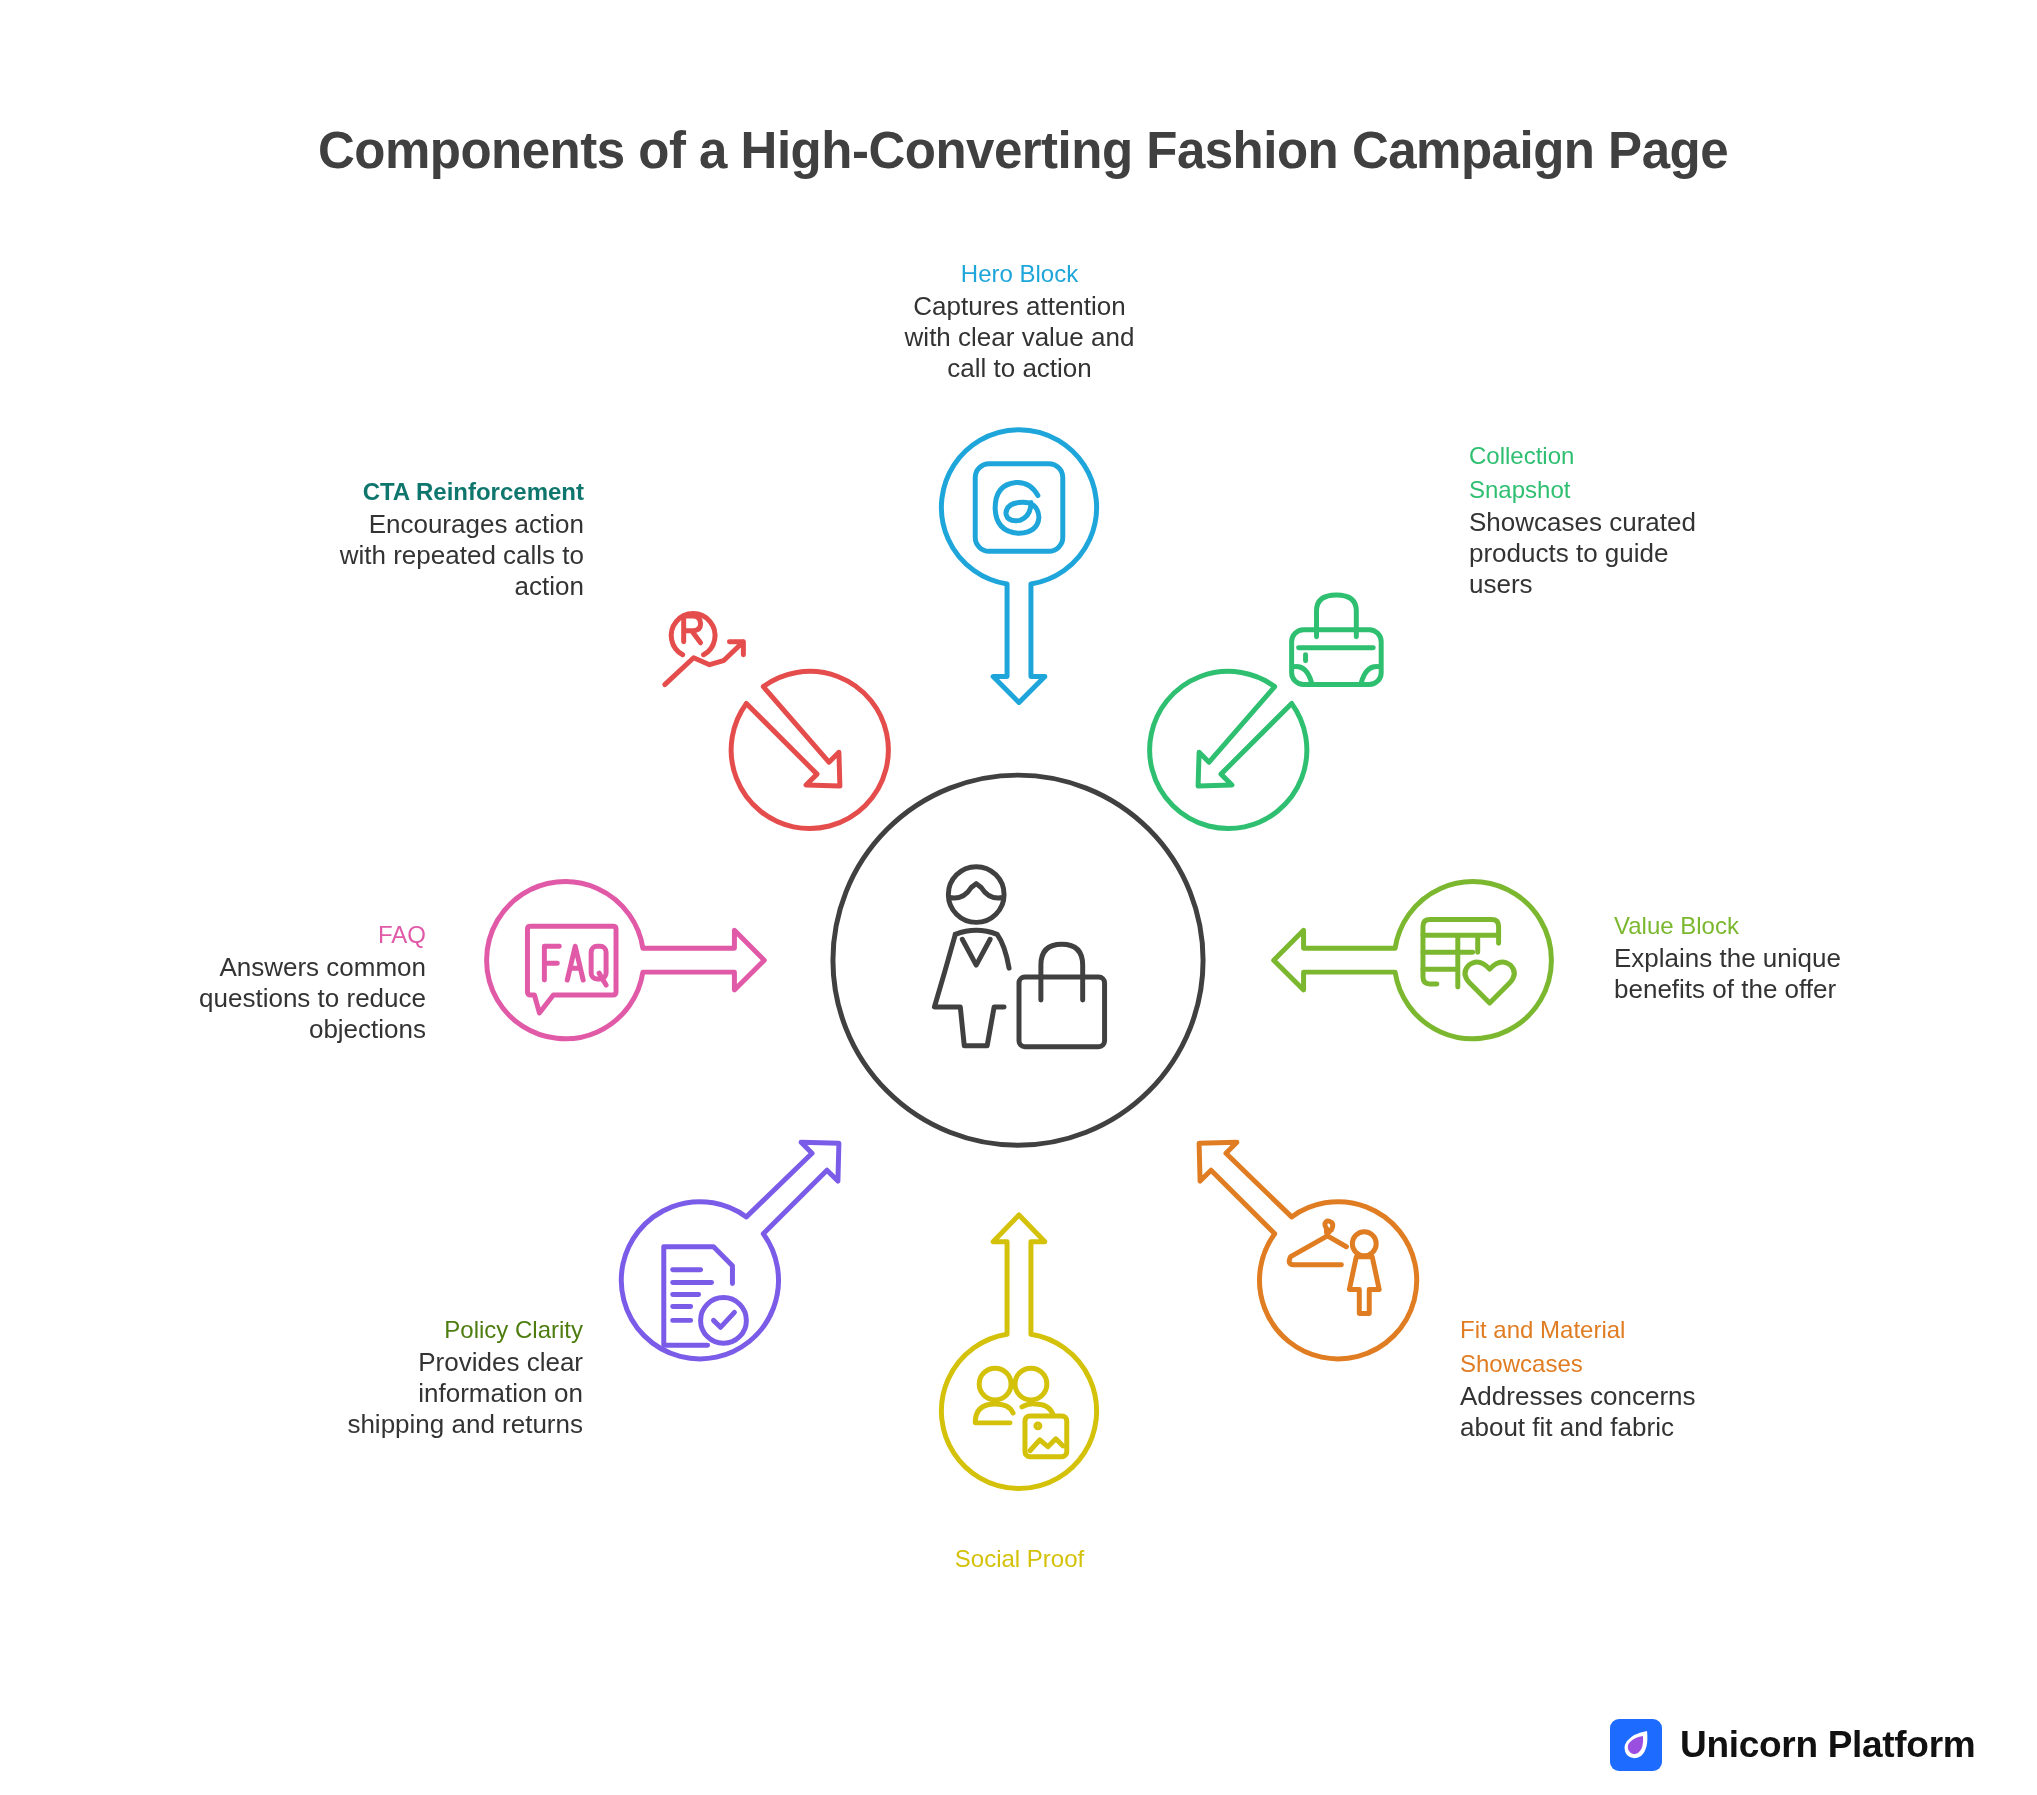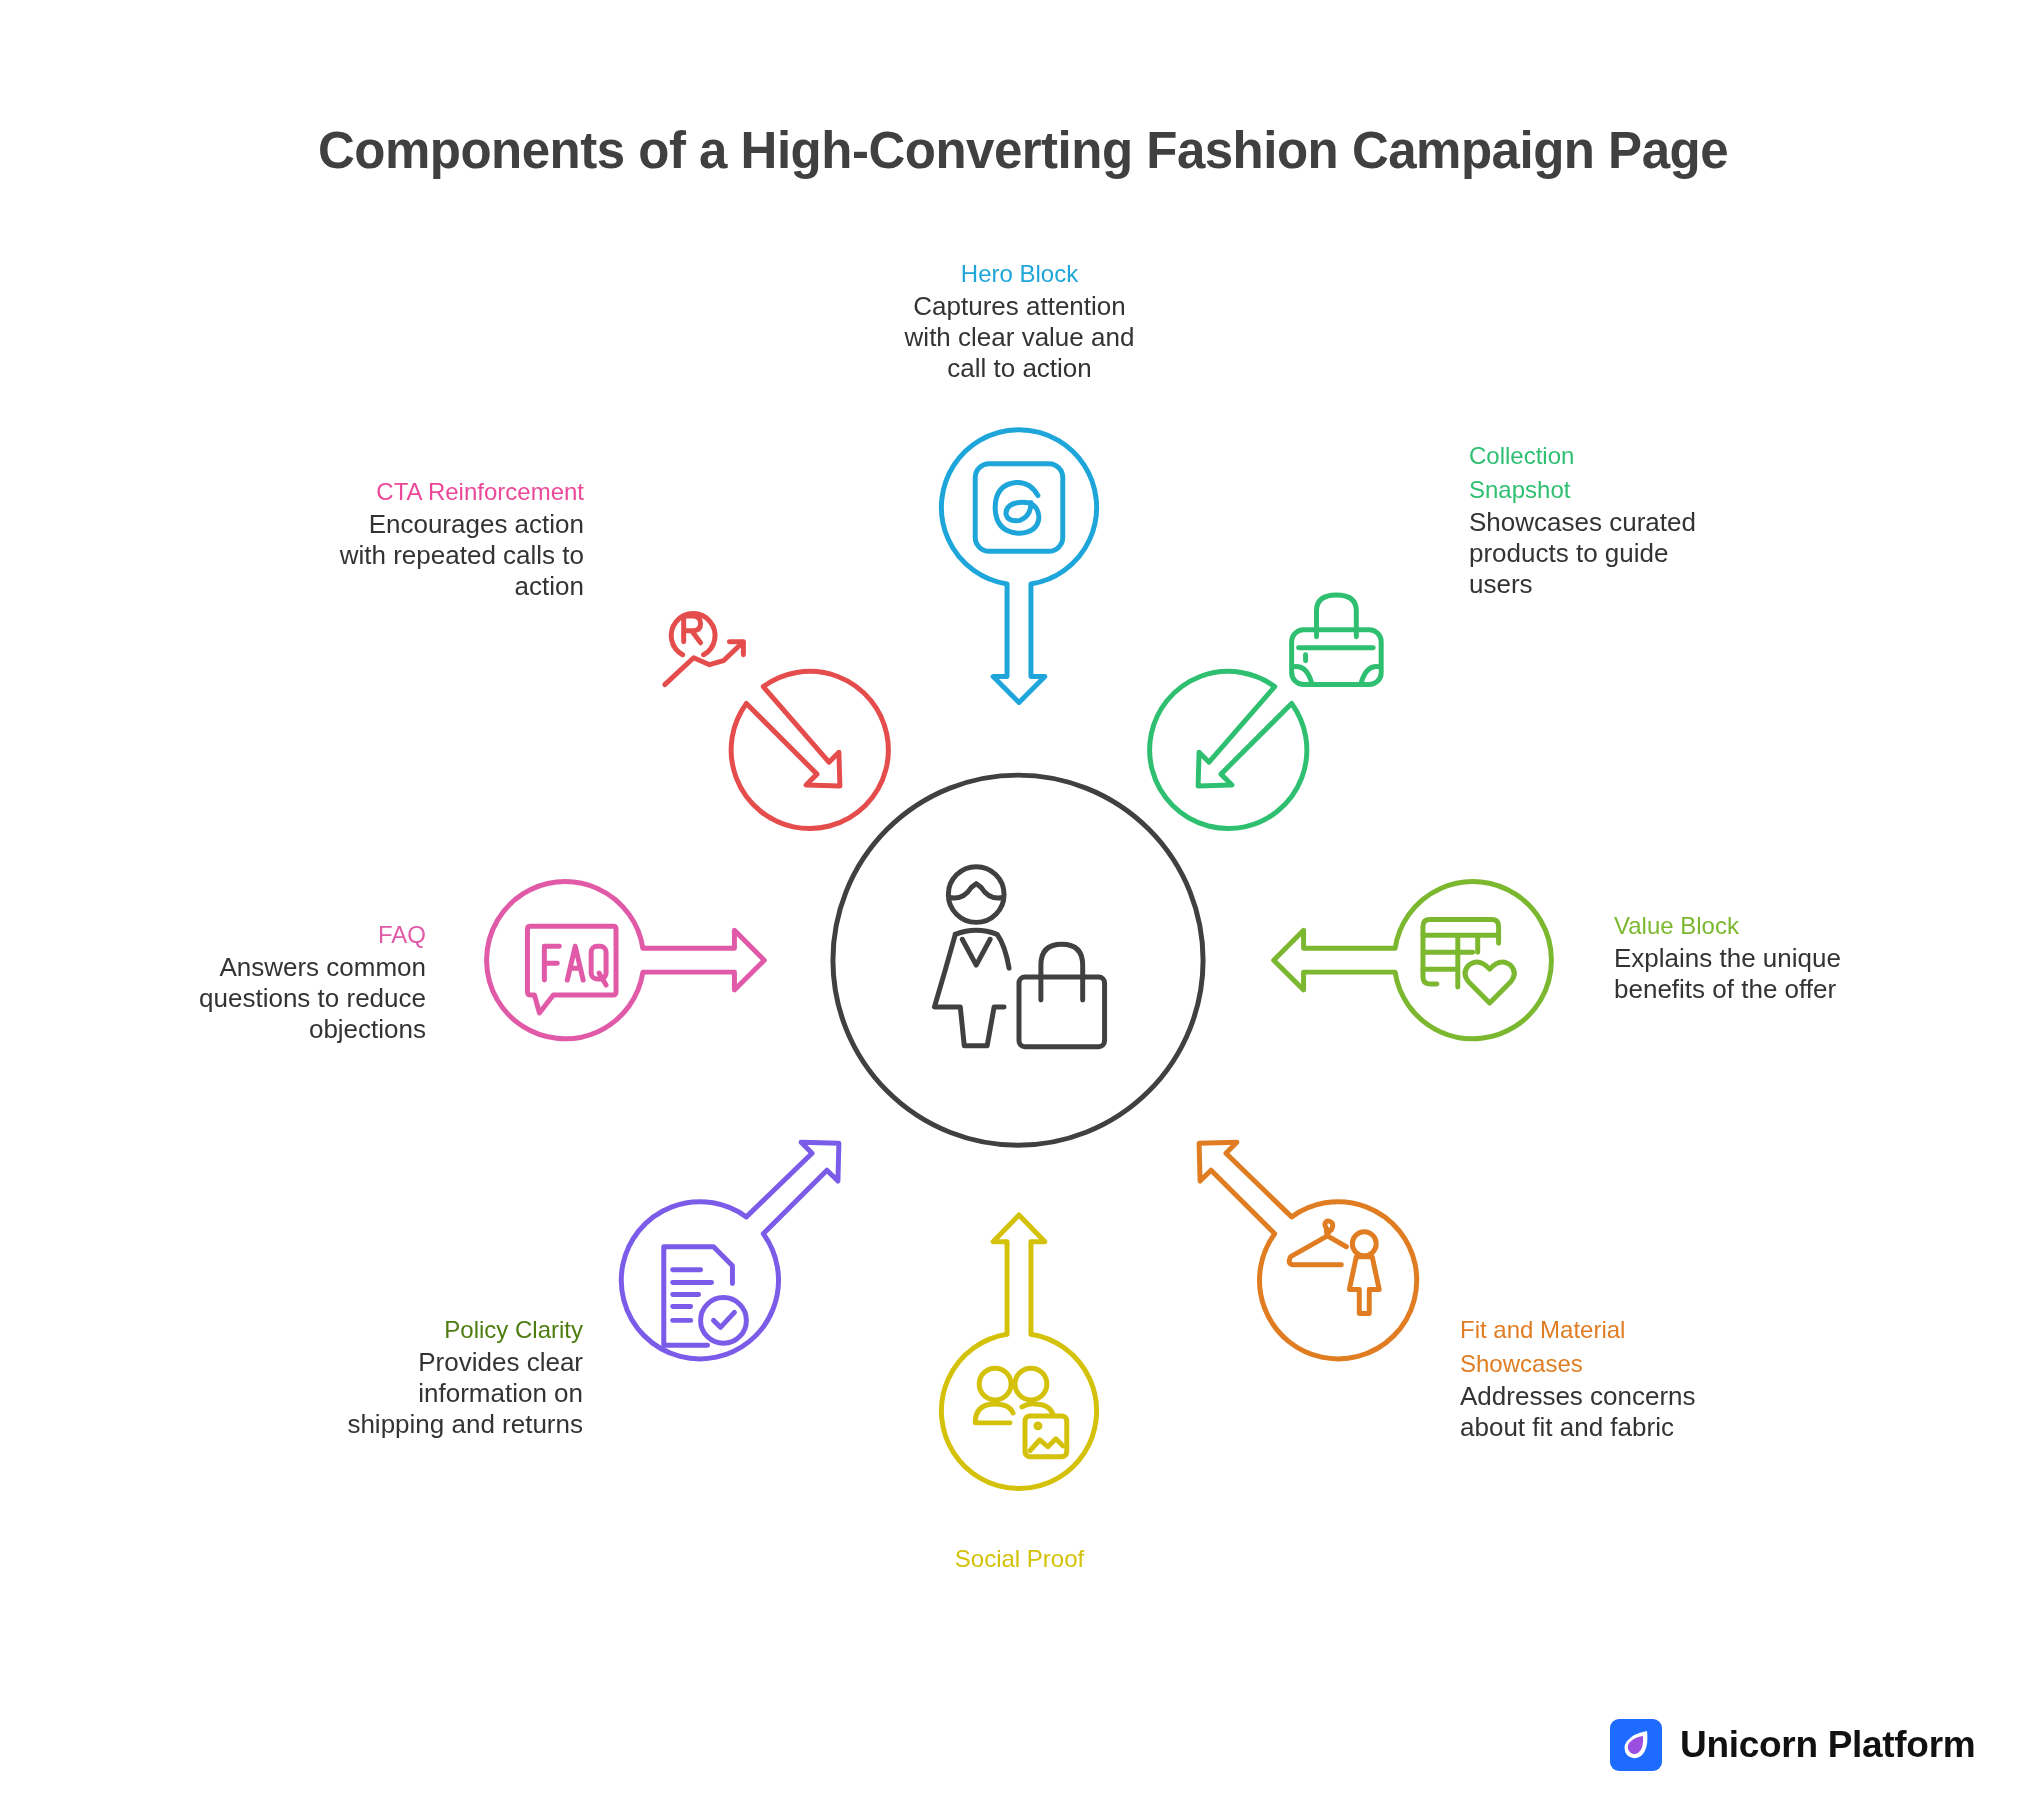--- a/index.html
+++ b/index.html
@@ -161,21 +161,21 @@
 </div>
 
 <div class="label right" style="left: 127px; top: 894px; width: 299px; margin-top: 24px;">
   <span class="lt" style="color:#e05aa8;">FAQ</span>
   <span class="ld">Answers common
 questions to reduce
 objections</span>
 </div>
 
 <div class="label right" style="left: 266px; top: 475px; width: 318px;">
-  <span class="lt" style="color:#ec4899;">CTA Reinforcement</span>
+  <span class="lt" style="color:#0f766e;font-weight:bold;">CTA Reinforcement</span>
   <span class="ld">Encourages action
 with repeated calls to
 action</span>
 </div>
 
 <div class="logo">
   <div class="logo-box">
     <svg width="52" height="52" viewBox="0 0 52 52">
       <path d="M37 12 Q39 30 31 37 Q23 42 17 36 Q12 29 17 22 Q24 14 37 12 Z" fill="#ffffff"></path>
       <path d="M33 17 Q34 30 28 34 Q22 37 19 32 Q16 27 20 23 Q25 18 33 17 Z" fill="#9b4fe0"></path>

